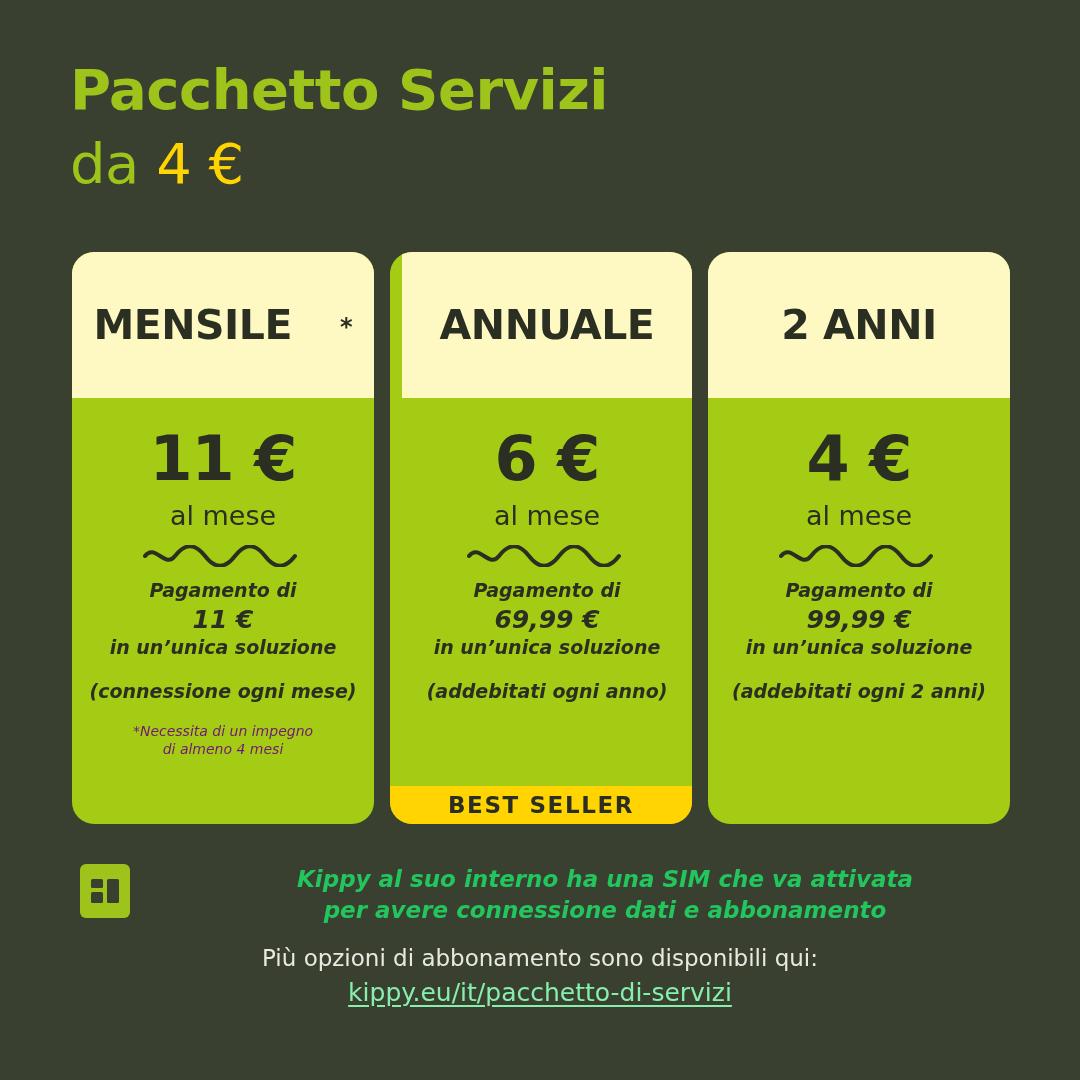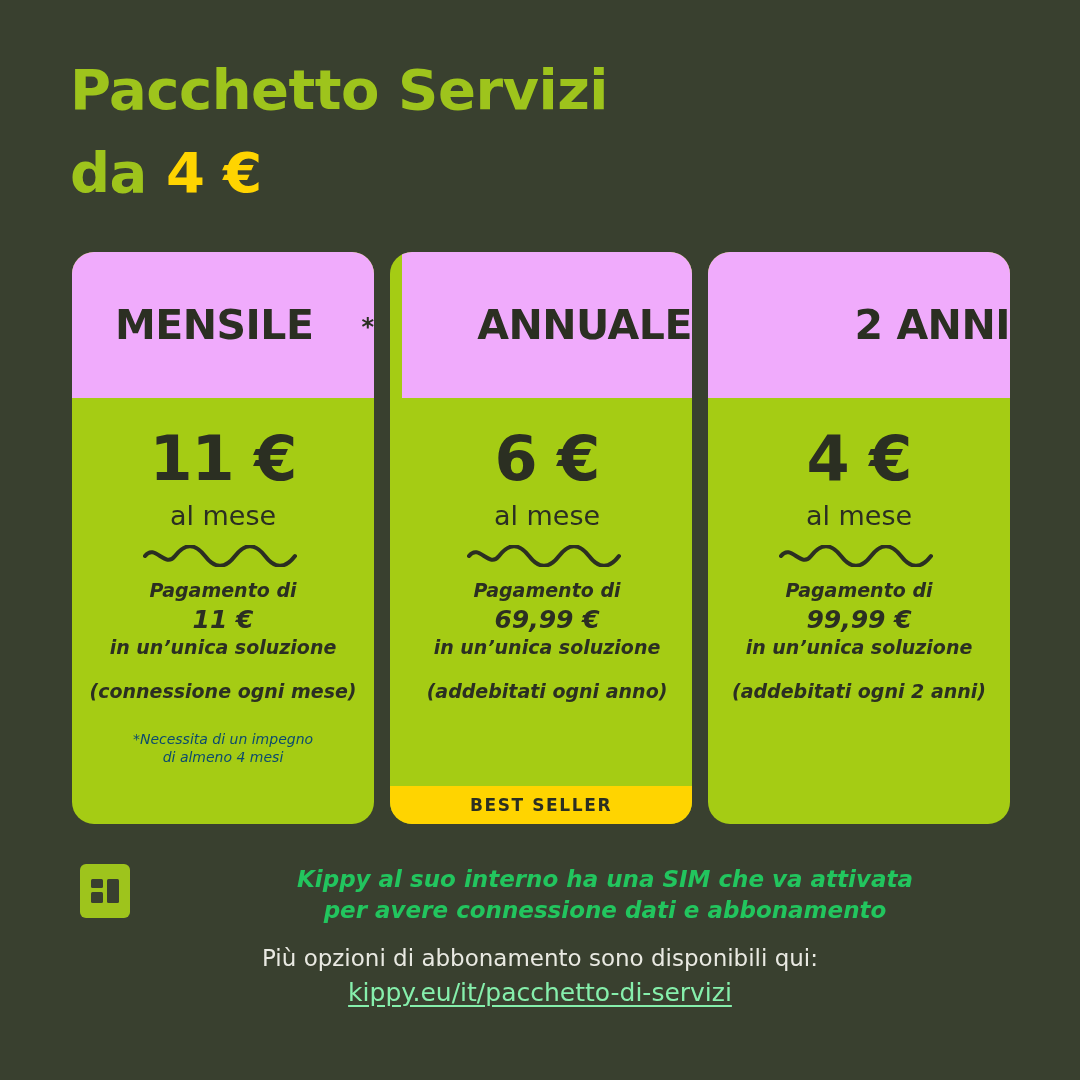--- a/index.html
+++ b/index.html
@@ -28,23 +28,23 @@
   }
   .heading .line1 {
     font-size: 56px;
     font-weight: 700;
     color: #9ec41c;
     letter-spacing: -0.5px;
     display: block;
   }
   .heading .line2 {
     display: block;
-    margin-top: 27px;
+    margin-top: 18px;
     font-size: 56px;
-    font-weight: 700;
+    font-weight: 400;
     color: #9ec41c;
     letter-spacing: -0.5px;
   }
   .heading .line2 .price {
     color: #ffd400;
   }
 
   
   .cards {
     position: absolute;
@@ -62,25 +62,25 @@
     overflow: hidden;
     background: #a5cc14;
     display: flex;
     flex-direction: column;
   }
   .card-mensile { height: 572px; }
   .card-annuale { height: 572px; padding-left: 12px; }
   .card-2anni   { height: 572px; }
 
   .card-head {
-    background: #f0abfc;
+    background: #fef9c3;
     height: 146px;
     display: flex;
     align-items: center;
-    justify-content: flex-end;
+    justify-content: center;
     color: #2f3326;
     gap: 42px;
   }
   .card-head .title {
     font-size: 41px;
     font-weight: 600;
     letter-spacing: -0.5px;
     color: #2b2f22;
   }
   .card-head .ast {
@@ -131,36 +131,36 @@
   .pay-label { font-size: 19px; font-weight: 600; }
   .pay-amount { font-size: 25px; font-weight: 700; margin-top: 1px; }
   .pay-single { font-size: 19px; font-weight: 600; margin-top: 1px; }
   .pay-note {
     margin-top: 20px;
     font-size: 19px;
     font-style: italic;
     font-weight: 600;
   }
   .footnote {
-    margin-top: 28px;
+    margin-top: 20px;
     font-size: 14px;
     font-style: italic;
     line-height: 1.3;
-    color: #0c4a6e;
+    color: #701a75;
   }
 
   .best-seller {
     position: absolute;
     left: 0; right: 0; bottom: 0;
     height: 38px;
     background: #ffd400;
     display: flex;
     align-items: center;
     justify-content: center;
-    font-size: 17px;
+    font-size: 23px;
     font-weight: 700;
     letter-spacing: 1.6px;
     color: #2b2f22;
   }
 
   
   .sim-icon {
     position: absolute;
     left: 78px;
     top: 862px;

